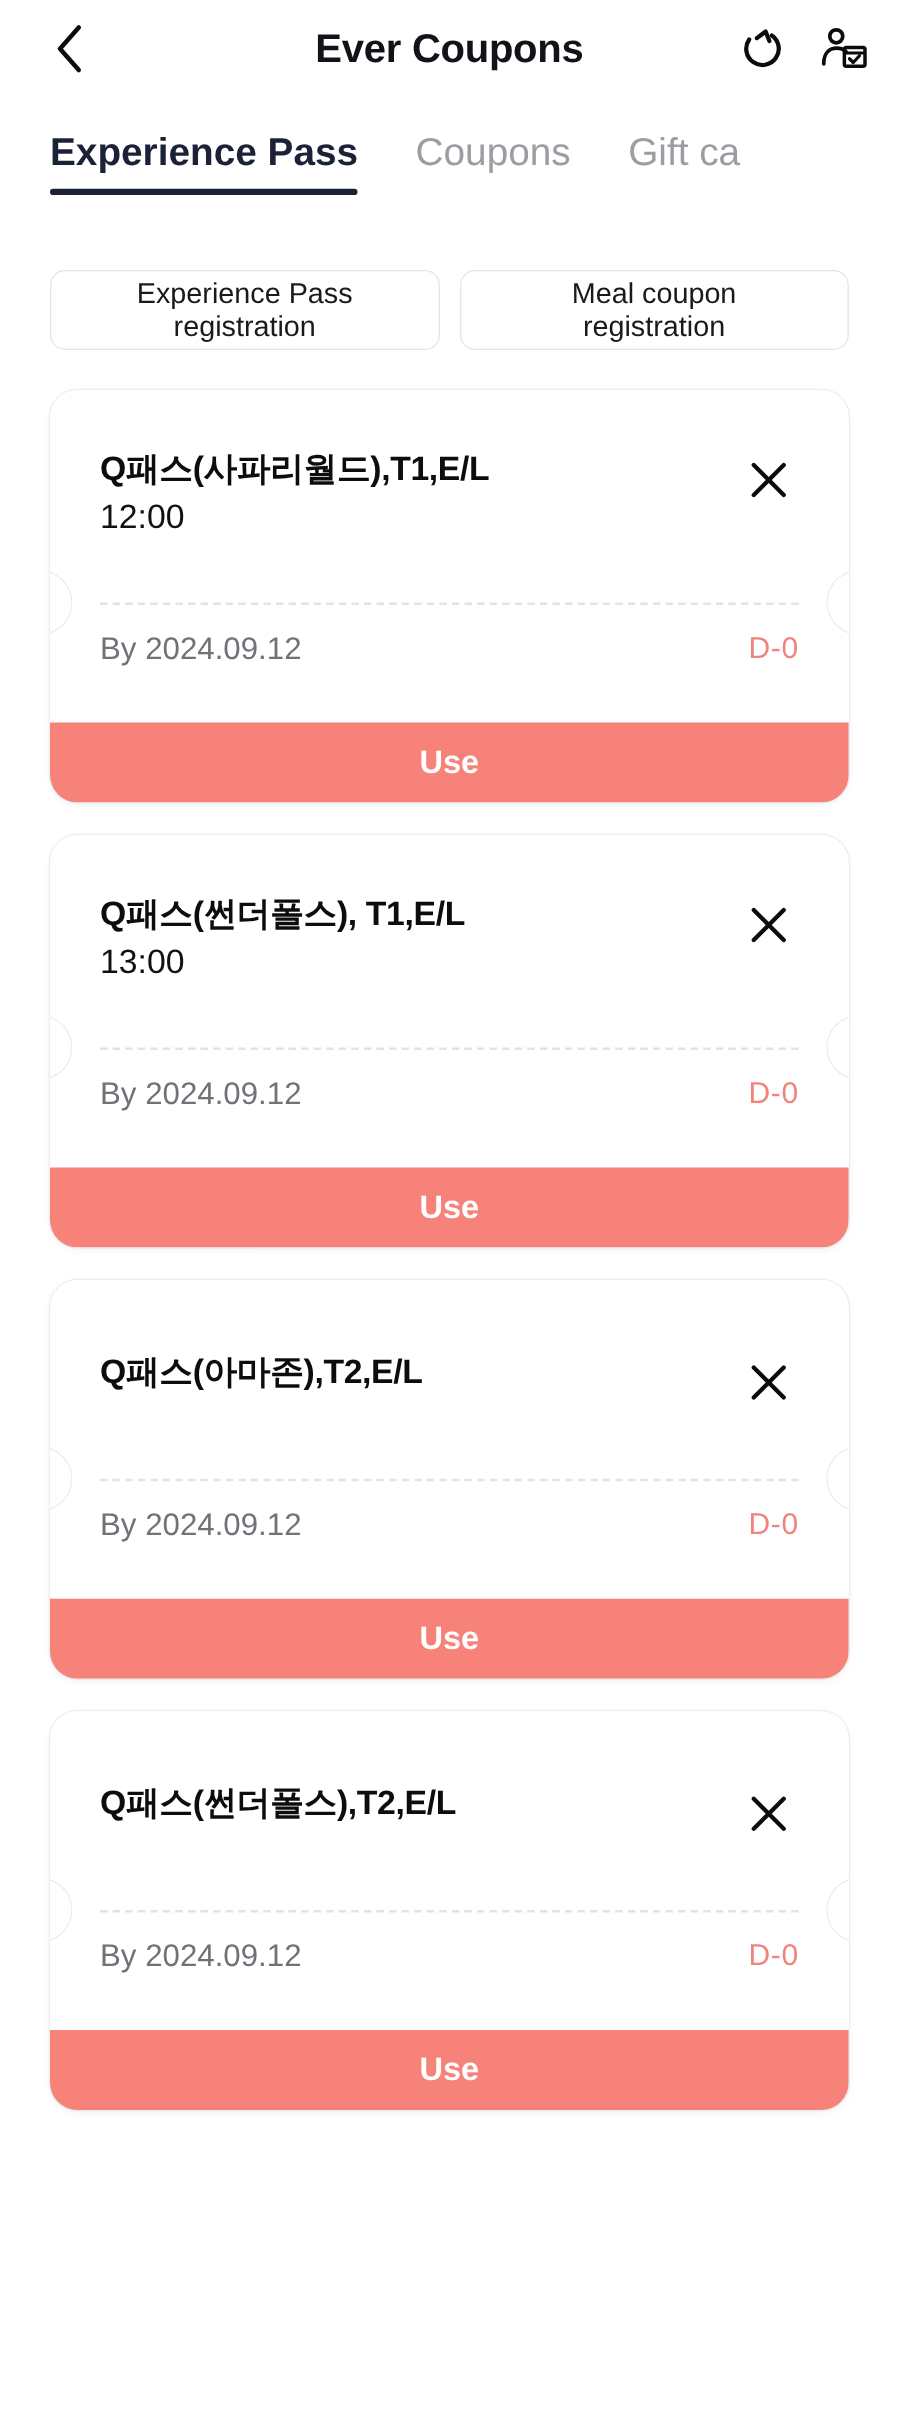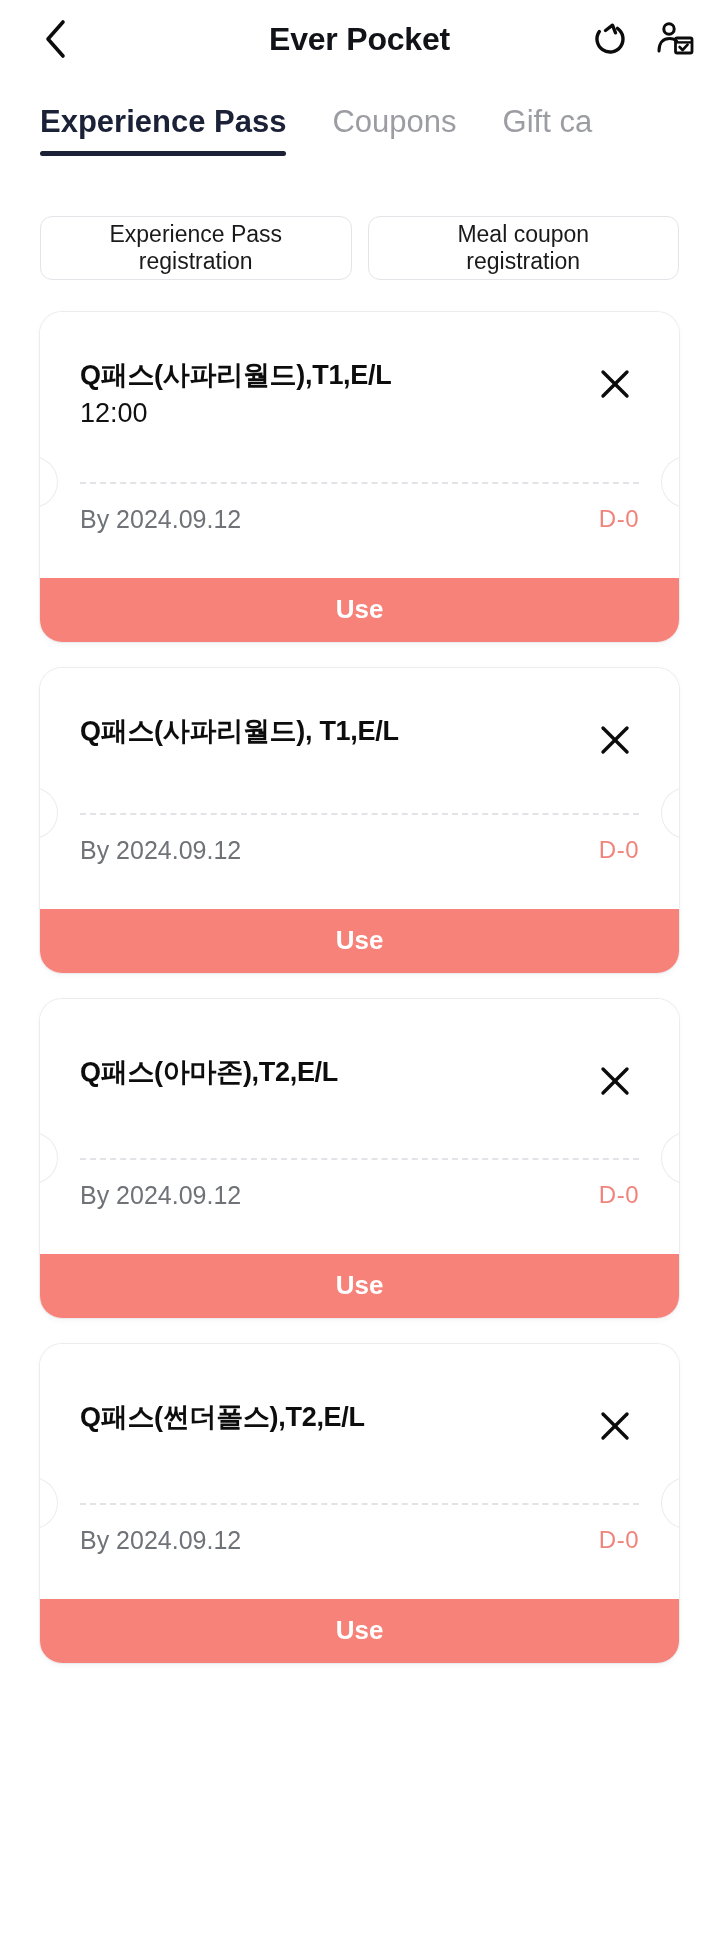--- a/index.html
+++ b/index.html
@@ -207,21 +207,21 @@
 </style>
 </head>
 <body>
 
 <div class="header">
   <div class="back-btn">
     <svg width="28" height="44" viewBox="0 0 28 44">
       <polyline points="21,5 6,22 21,39" fill="none" stroke="#0c0c0c" stroke-width="3.6" stroke-linecap="round" stroke-linejoin="round"></polyline>
     </svg>
   </div>
-  <div class="page-title">Ever Pocket</div>
+  <div class="page-title">Ever Coupons</div>
   <div class="header-actions">
     <div class="hdr-icon">
       <svg width="38" height="38" viewBox="0 0 38 38">
         <path d="M19 6 A13 13 0 1 0 32 19" fill="none" stroke="#0c0c0c" stroke-width="3.4" stroke-linecap="round" transform="rotate(-55 19 19)"></path>
         <polyline points="14.5,10.5 21.5,5.2 24.5,12.8" fill="none" stroke="#0c0c0c" stroke-width="3.4" stroke-linecap="round" stroke-linejoin="round"></polyline>
       </svg>
     </div>
     <div class="hdr-icon">
       <svg width="40" height="38" viewBox="0 0 40 38">
         <circle cx="15" cy="9" r="5.2" fill="none" stroke="#0c0c0c" stroke-width="3"></circle>
@@ -281,21 +281,22 @@
         <div class="ticket-dday">D-0</div>
       </div>
     </div>
     <div class="use-btn">Use</div>
   </div>
 
   <div class="ticket">
     <div class="ticket-body">
       <div class="ticket-head">
         <div class="ticket-titlewrap">
-          <div class="ticket-title">Q패스(사파리월드), T1,E/L</div>
+          <div class="ticket-title">Q패스(썬더폴스), T1,E/L</div>
+          <div class="ticket-time">13:00</div>
         </div>
         <div class="close-btn">
           <svg width="34" height="34" viewBox="0 0 34 34">
             <line x1="5" y1="5" x2="29" y2="29" stroke="#0c0c0c" stroke-width="3.4" stroke-linecap="round"></line>
             <line x1="29" y1="5" x2="5" y2="29" stroke="#0c0c0c" stroke-width="3.4" stroke-linecap="round"></line>
           </svg>
         </div>
       </div>
       <div class="notch-row">
         <div class="notch left"></div>

